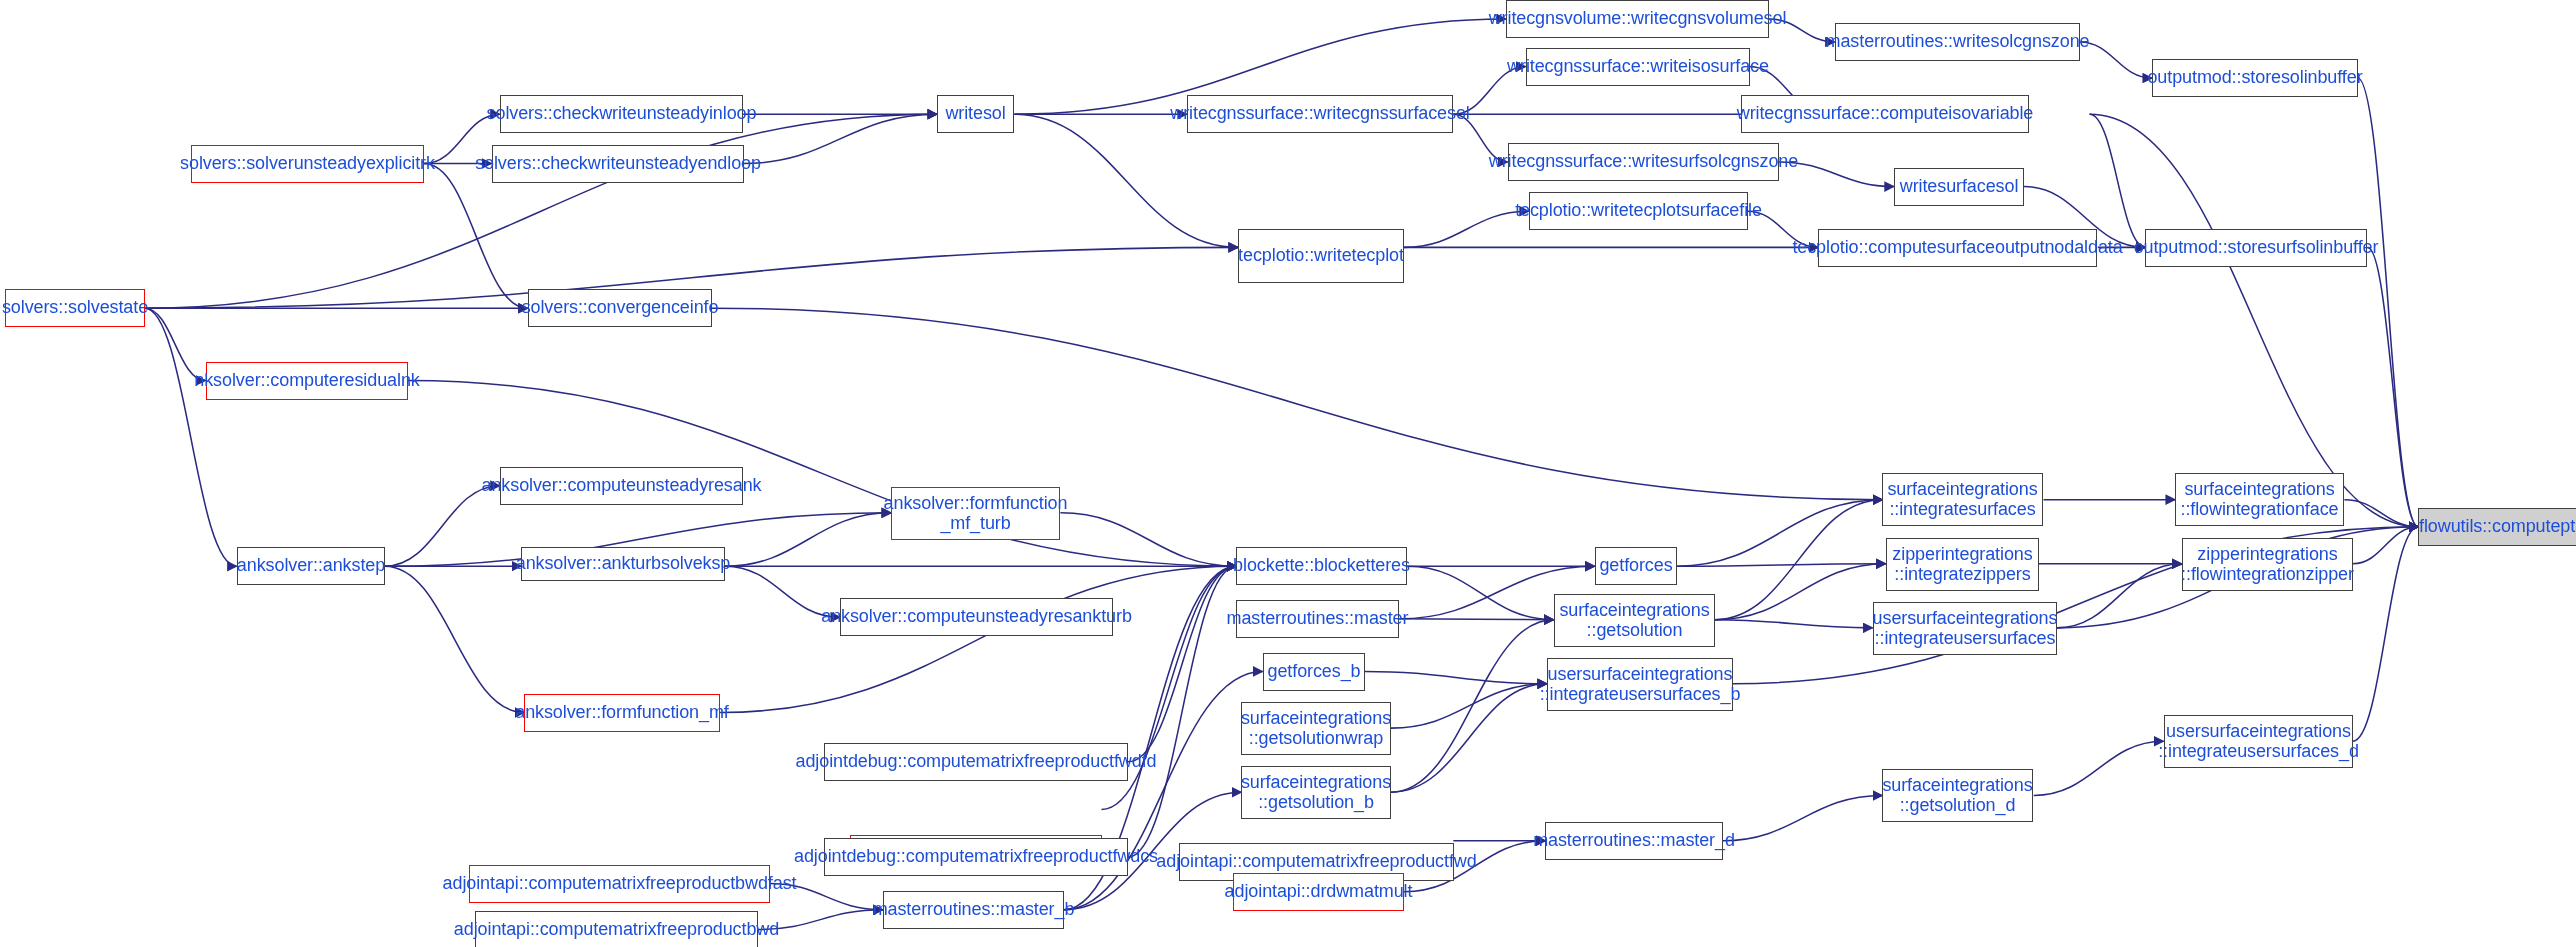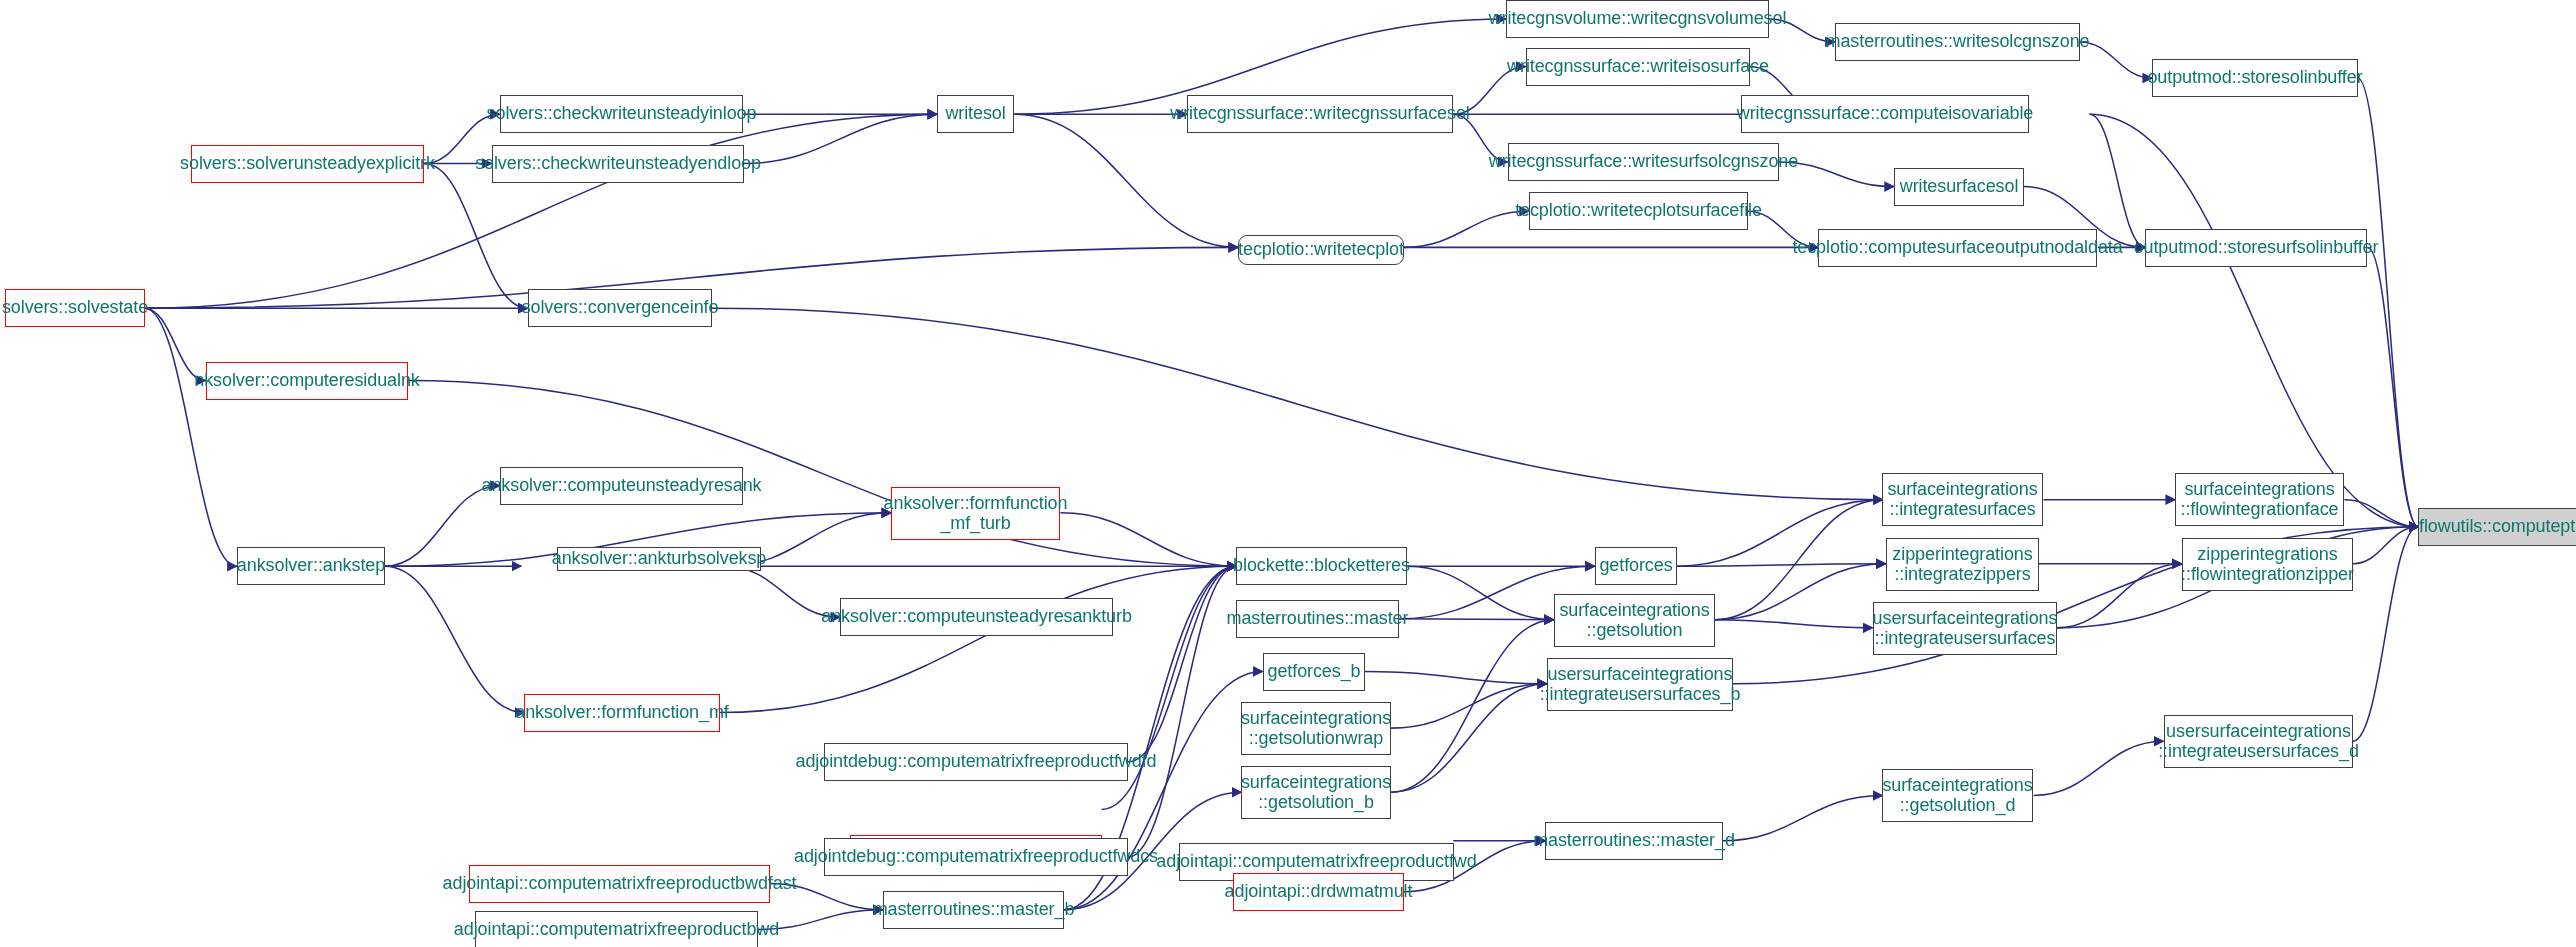--- a/index.html
+++ b/index.html
@@ -30,21 +30,21 @@
     left: 0;
     top: 0;
     width: 2576px;
     height: 947px;
   }
   .node {
     position: absolute;
     box-sizing: border-box;
     border: 1px solid #404040;
     background: #ffffff;
-    color: #0f766e;
+    color: #1d4ed8;
     font-size: 18px;
     line-height: 1.08;
     display: flex;
     align-items: center;
     justify-content: center;
     text-align: center;
     white-space: pre-line;
     letter-spacing: -0.1px;
     padding: 0 14px;
   }
@@ -148,32 +148,32 @@
       <div class="node" style="left: 492px; top: 145px; width: 252px; height: 38px;">solvers::checkwriteunsteadyendloop</div>
       <div class="node" style="left: 937px; top: 95px; width: 77px; height: 38px;">writesol</div>
       <div class="node" style="left: 1187px; top: 95px; width: 266px; height: 38px;">writecgnssurface::writecgnssurfacesol</div>
       <div class="node" style="left: 1506px; top: 0px; width: 263px; height: 38px;">writecgnsvolume::writecgnsvolumesol</div>
       <div class="node" style="left: 1526px; top: 48px; width: 224px; height: 38px;">writecgnssurface::writeisosurface</div>
       <div class="node" style="left: 1508px; top: 143px; width: 271px; height: 38px;">writecgnssurface::writesurfsolcgnszone</div>
       <div class="node" style="left: 1835px; top: 23px; width: 245px; height: 38px;">masterroutines::writesolcgnszone</div>
       <div class="node" style="left: 1741px; top: 95px; width: 288px; height: 38px;">writecgnssurface::computeisovariable</div>
       <div class="node" style="left: 2152px; top: 59px; width: 206px; height: 38px;">outputmod::storesolinbuffer</div>
       <div class="node" style="left: 1529px; top: 192px; width: 219px; height: 38px;">tecplotio::writetecplotsurfacefile</div>
-      <div class="node" style="left: 1238px; top: 235px; width: 166px; height: 30px; border-radius: 9px;">tecplotio::writetecplot</div>
+      <div class="node" style="left: 1238px; top: 229px; width: 166px; height: 54px;">tecplotio::writetecplot</div>
       <div class="node" style="left: 1894px; top: 168px; width: 130px; height: 38px;">writesurfacesol</div>
       <div class="node" style="left: 1818px; top: 229px; width: 279px; height: 38px;">tecplotio::computesurfaceoutputnodaldata</div>
       <div class="node" style="left: 2145px; top: 229px; width: 222px; height: 38px;">outputmod::storesurfsolinbuffer</div>
       <div class="node red" style="left: 5px; top: 289px; width: 140px; height: 38px;">solvers::solvestate</div>
       <div class="node" style="left: 528px; top: 289px; width: 184px; height: 38px;">solvers::convergenceinfo</div>
       <div class="node red" style="left: 206px; top: 362px; width: 202px; height: 38px;">nksolver::computeresidualnk</div>
       <div class="node" style="left: 500px; top: 467px; width: 243px; height: 38px;">anksolver::computeunsteadyresank</div>
       <div class="node red" style="left: 891px; top: 487px; width: 169px; height: 53px;">anksolver::formfunction
 _mf_turb</div>
       <div class="node" style="left: 237px; top: 547px; width: 148px; height: 38px;">anksolver::ankstep</div>
-      <div class="node" style="left: 521px; top: 547px; width: 204px; height: 24px; margin-left: 36px;">anksolver::ankturbsolveksp</div>
+      <div class="node" style="left: 521px; top: 547px; width: 204px; height: 34px;">anksolver::ankturbsolveksp</div>
       <div class="node" style="left: 840px; top: 598px; width: 273px; height: 38px;">anksolver::computeunsteadyresankturb</div>
       <div class="node red" style="left: 524px; top: 694px; width: 196px; height: 38px;">anksolver::formfunction_mf</div>
       <div class="node" style="left: 1236px; top: 547px; width: 171px; height: 38px;">blockette::blocketteres</div>
       <div class="node" style="left: 1236px; top: 600px; width: 163px; height: 38px;">masterroutines::master</div>
       <div class="node" style="left: 1595px; top: 547px; width: 82px; height: 38px;">getforces</div>
       <div class="node" style="left: 1554px; top: 594px; width: 161px; height: 53px;">surfaceintegrations
 ::getsolution</div>
       <div class="node" style="left: 1882px; top: 473px; width: 161px; height: 53px;">surfaceintegrations
 ::integratesurfaces</div>
       <div class="node" style="left: 2175px; top: 473px; width: 169px; height: 53px;">surfaceintegrations

